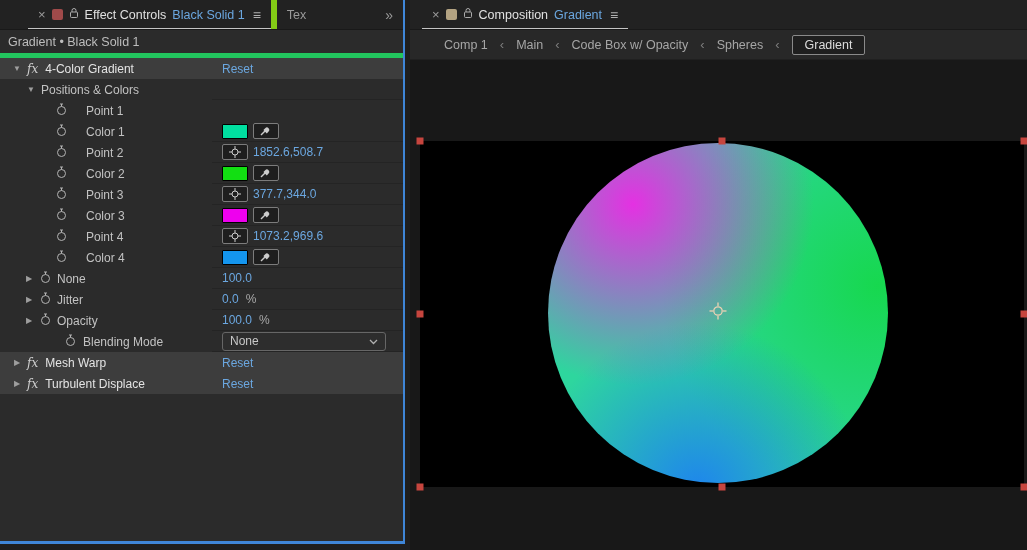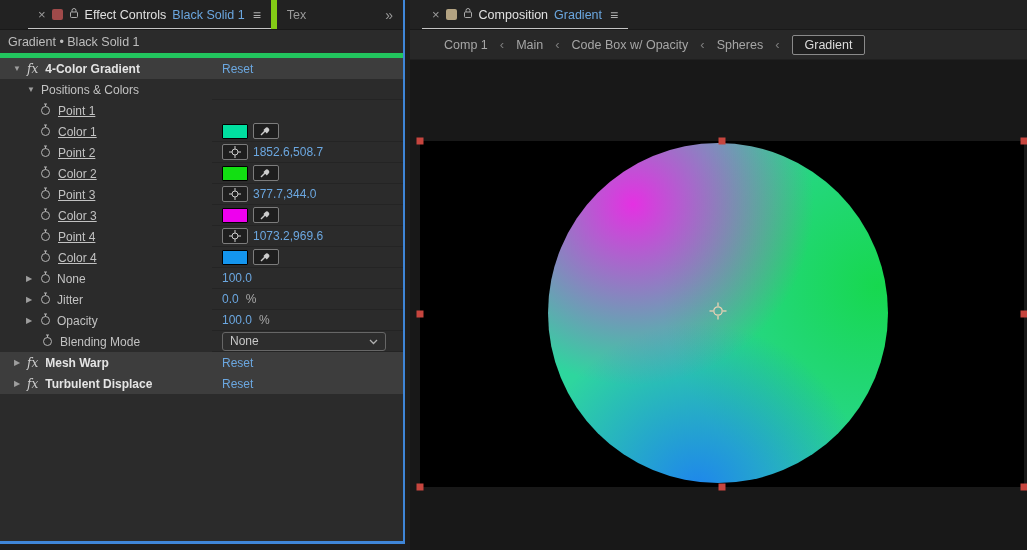--- a/index.html
+++ b/index.html
@@ -26,26 +26,26 @@
   .crumb-left { height:28px; display:flex; align-items:center; padding-left:8px;
     color:#bdbdbd; font-size:12.5px; background:#2b2b2b; border-bottom:5px solid #22c55e; }
 
   .rows { flex:1; font-size:12px; color:#c2c2c2; overflow:hidden; }
   .row { height:21px; display:flex; align-items:center; }
   .labelcell { width:212px; display:flex; align-items:center; flex-shrink:0; height:100%; }
   .valuecell { flex:1; display:flex; align-items:center; gap:5px; height:100%; padding-left:10px;
     border-bottom:1px solid rgba(0,0,0,0.15); }
   .effect-header { background:#3d3d3d; }
   .effect-header .valuecell { border-bottom:none; }
-  .effname { color:#e4e4e4; font-weight:bold; }
+  .effname { color:#e4e4e4; font-weight:normal; }
   .pad-effect { padding-left:12px; gap:5px; }
   .pad-group  { padding-left:26px; gap:5px; }
-  .pad-param  { padding-left:40px; gap:7px;text-decoration:underline; }
+  .pad-param  { padding-left:56px; gap:19px; }
   .pad-slider { padding-left:24px; gap:6px; }
-  .pad-blend  { padding-left:42px; gap:7px; }
+  .pad-blend  { padding-left:65px; gap:7px; }
   .arrow { font-size:8px; color:#9e9e9e; width:10px; text-align:center; flex-shrink:0; }
   .fx { font-style:italic; font-family:"DejaVu Serif",serif; color:#cfcfcf; margin-right:2px; }
   .blue { color:#6ba7e0; }
   .suffix { color:#a8a8a8; margin-left:2px; }
   .iconbtn { width:26px; height:16px; background:#1e1e1e; border:1px solid #7c7c7c; border-radius:2px;
     display:flex; align-items:center; justify-content:center; padding:0; flex-shrink:0; }
   .swatch { width:26px; height:15px; border:1px solid #000; border-radius:1px; padding:0; flex-shrink:0; }
   .dropdown { width:164px; height:19px; background:#2d2d2d; border:1px solid #666; border-radius:3px;
     color:#c8c8c8; font-size:12px; display:flex; align-items:center; justify-content:space-between;
     padding:0 7px; }

